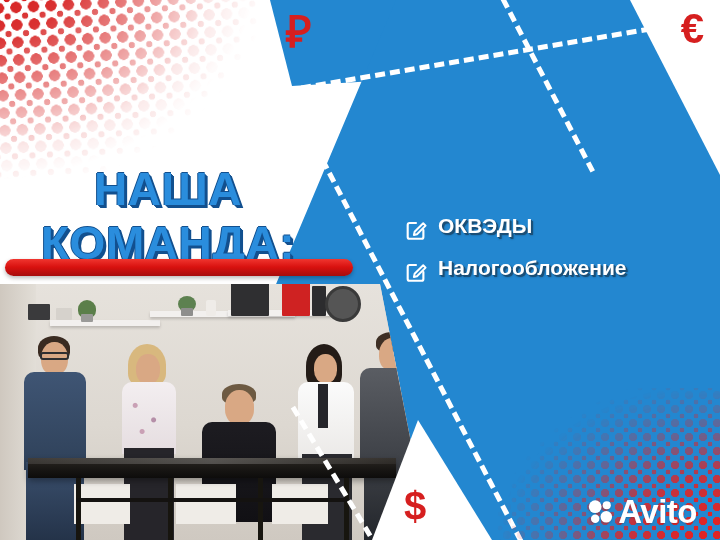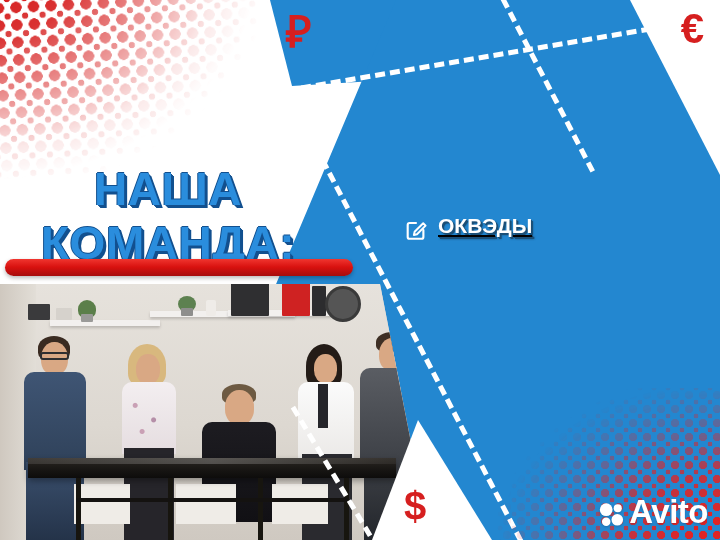--- a/index.html
+++ b/index.html
@@ -206,21 +206,20 @@
        2px 2px 0 #1a4f77,
        3px 3px 0 #1a4f77,
        1px 1px 0 #1a4f77;
   }
 
   
   .list{
     position:absolute;
     left:404px;top:214px;
     width:312px;
-    text-decoration:underline;
   }
   .list-item{
     display:flex;
     align-items:flex-start;
     margin-bottom:14px;
   }
   .li-icon{
     flex:0 0 auto;
     width:24px;height:25px;
     margin-right:10px;
@@ -273,22 +272,22 @@
     background-position:7px 7px;
     -webkit-mask-image:
       radial-gradient(ellipse 260px 195px at 100% 100%, #000 24%, rgba(0,0,0,.55) 55%, rgba(0,0,0,0) 90%);
             mask-image:
       radial-gradient(ellipse 260px 195px at 100% 100%, #000 24%, rgba(0,0,0,.55) 55%, rgba(0,0,0,0) 90%);
   }
 
   
   .avito{
     position:absolute;
-    right:12px;bottom:12px;
-    display:flex;align-items:flex-end;
+    right:23px;bottom:12px;
+    display:flex;align-items:center;
     filter:drop-shadow(0 1px 1px rgba(0,0,0,.18));
   }
   .avito-mark{width:27px;height:27px;margin-right:4px;}
   .avito-word{
     font-size:33px;
     line-height:33px;
     font-weight:bold;
     color:#ffffff;
     letter-spacing:-.5px;
   }
@@ -410,20 +409,29 @@
     <div class="list-item">
       <span class="li-icon">
         <svg viewBox="0 0 26 26" width="24" height="25">
           <path d="M21 13.5V21a2 2 0 0 1-2 2H6a2 2 0 0 1-2-2V8a2 2 0 0 1 2-2h7" fill="none" stroke="#ffffff" stroke-width="2.3" stroke-linecap="round"></path>
           <path d="M11.5 15.5l9.3-9.3 2.6 2.6-9.3 9.3-3.4.8z" fill="none" stroke="#ffffff" stroke-width="2.1" stroke-linejoin="round"></path>
         </svg>
       </span>
       <span class="li-text">ОКВЭДЫ</span>
     </div>
 
+    <div class="list-item">
+      <span class="li-icon">
+        <svg viewBox="0 0 26 26" width="24" height="25">
+          <path d="M21 13.5V21a2 2 0 0 1-2 2H6a2 2 0 0 1-2-2V8a2 2 0 0 1 2-2h7" fill="none" stroke="#ffffff" stroke-width="2.3" stroke-linecap="round"></path>
+          <path d="M11.5 15.5l9.3-9.3 2.6 2.6-9.3 9.3-3.4.8z" fill="none" stroke="#ffffff" stroke-width="2.1" stroke-linejoin="round"></path>
+        </svg>
+      </span>
+      <span class="li-text">Налогообложение</span>
+    </div>
 
 
   </div>
 
   <div class="halftone-br"></div>
   <div class="halftone-br2"></div>
 
   <div class="avito">
     <span class="avito-mark">
       <svg viewBox="0 0 28 28" width="27" height="27">

